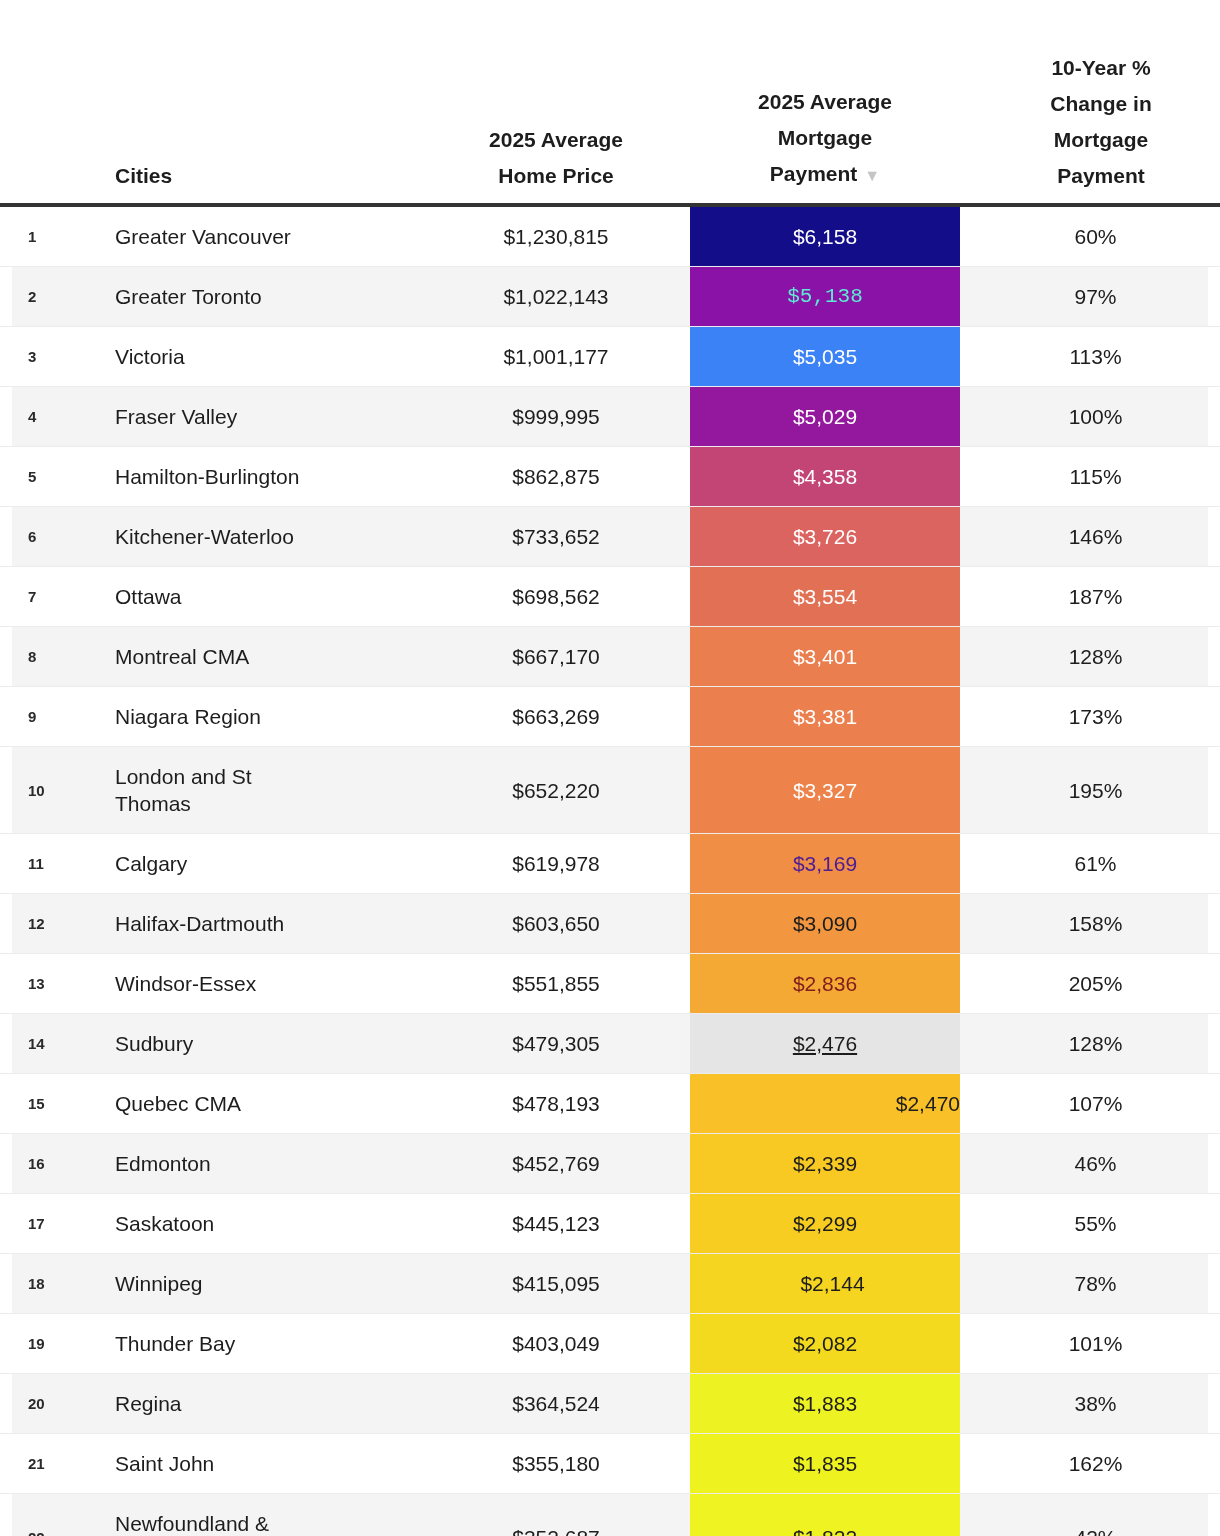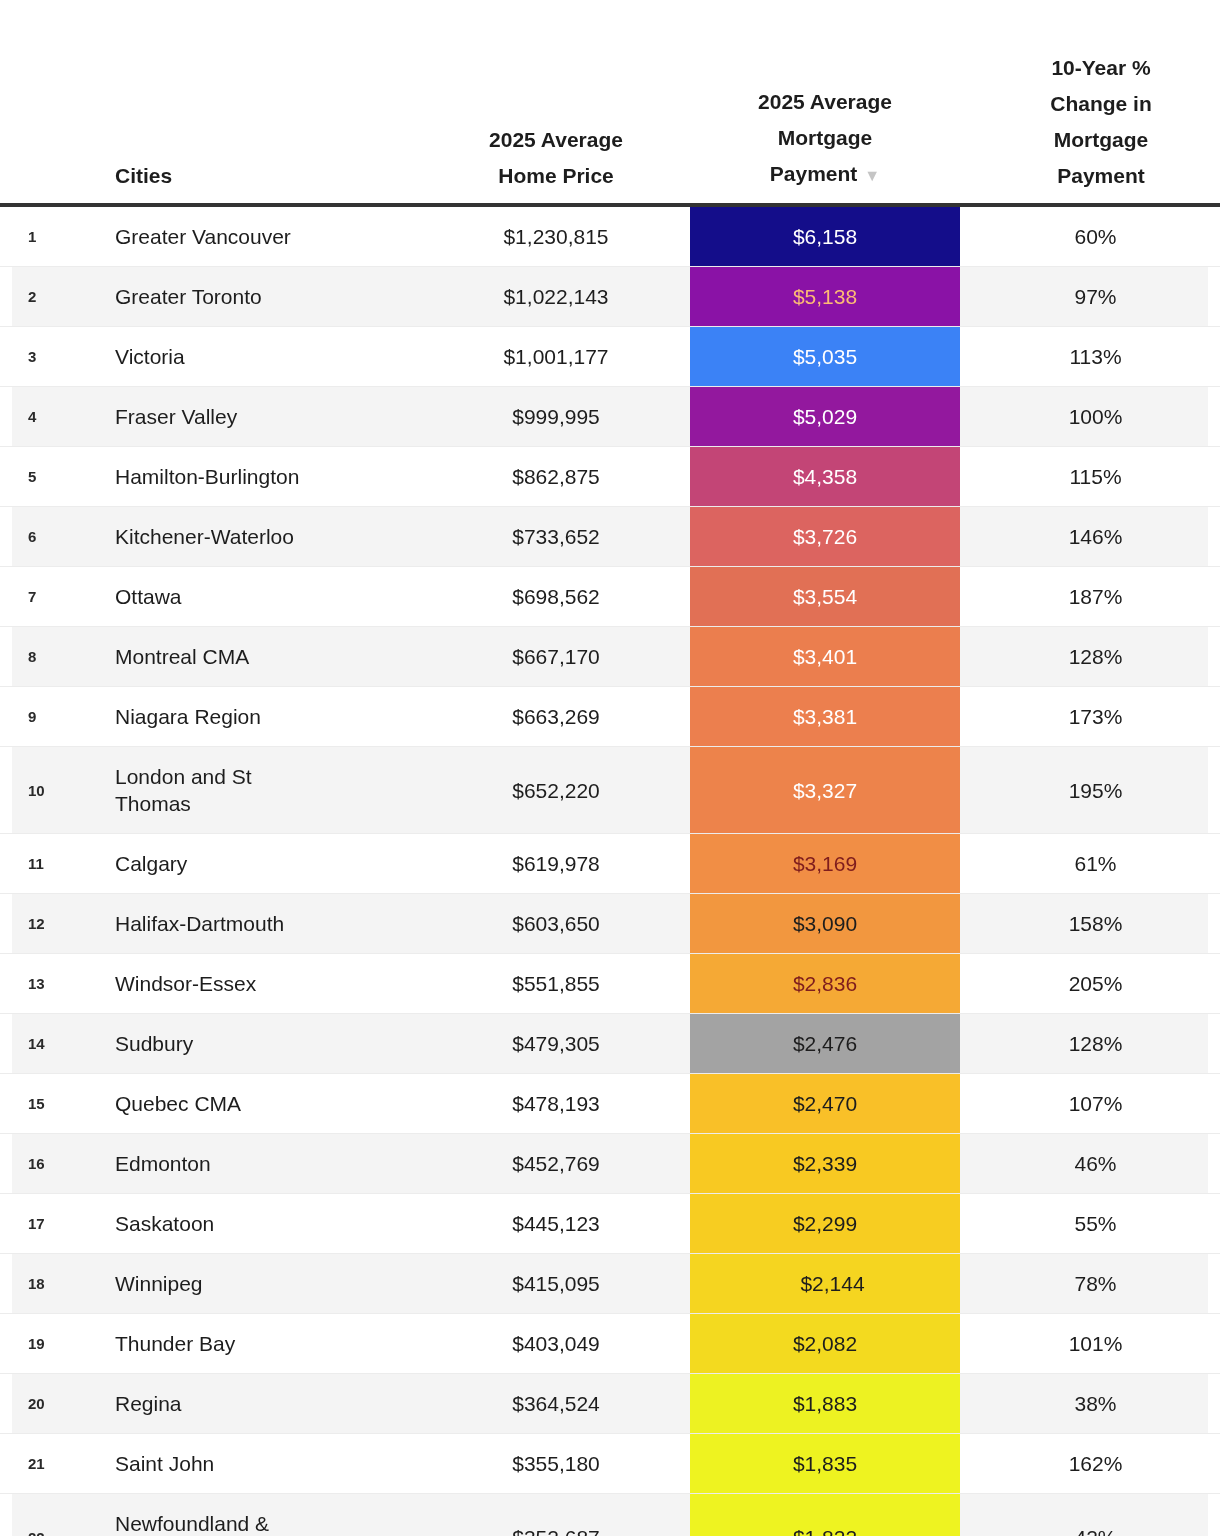--- a/index.html
+++ b/index.html
@@ -139,21 +139,21 @@
           </div>
   </div>
         <div class="row even">
     <div class="cell num">
             <span>2</span>
           </div>
     <div class="cell city"><span>Greater Toronto</span></div>
     <div class="cell price">
             <span>$1,022,143</span>
           </div>
-    <div class="cell payment" style="background: rgb(138, 18, 166); color: #fdba74;">
+    <div class="cell payment" style="background: rgb(138, 18, 166); color: #5eead4; font-family: Liberation Mono, monospace;">
             <span>$5,138</span>
           </div>
     <div class="cell change">
             <span>97%</span>
           </div>
   </div>
         <div class="row">
     <div class="cell num">
             <span>3</span>
           </div>
@@ -275,21 +275,21 @@
           </div>
   </div>
         <div class="row">
     <div class="cell num">
             <span>11</span>
           </div>
     <div class="cell city"><span>Calgary</span></div>
     <div class="cell price">
             <span>$619,978</span>
           </div>
-    <div class="cell payment" style="background: rgb(241, 142, 69); color: #7f1d1d;">
+    <div class="cell payment" style="background: rgb(241, 142, 69); color: #4c1d95;">
             <span>$3,169</span>
           </div>
     <div class="cell change">
             <span>61%</span>
           </div>
   </div>
         <div class="row even">
     <div class="cell num">
             <span>12</span>
           </div>
@@ -320,36 +320,36 @@
           </div>
   </div>
         <div class="row even">
     <div class="cell num">
             <span>14</span>
           </div>
     <div class="cell city"><span>Sudbury</span></div>
     <div class="cell price">
             <span>$479,305</span>
           </div>
-    <div class="cell payment" style="background: #a3a3a3; color: rgb(29, 29, 29);">
+    <div class="cell payment" style="background: #e5e5e5; color: rgb(29, 29, 29); text-decoration: underline;">
             <span>$2,476</span>
           </div>
     <div class="cell change">
             <span>128%</span>
           </div>
   </div>
         <div class="row">
     <div class="cell num">
             <span>15</span>
           </div>
     <div class="cell city"><span>Quebec CMA</span></div>
     <div class="cell price">
             <span>$478,193</span>
           </div>
-    <div class="cell payment" style="background: rgb(249, 192, 40); color: rgb(29, 29, 29);">
+    <div class="cell payment" style="background: rgb(249, 192, 40); color: rgb(29, 29, 29); justify-content: flex-end;">
             <span>$2,470</span>
           </div>
     <div class="cell change">
             <span>107%</span>
           </div>
   </div>
         <div class="row even">
     <div class="cell num">
             <span>16</span>
           </div>

